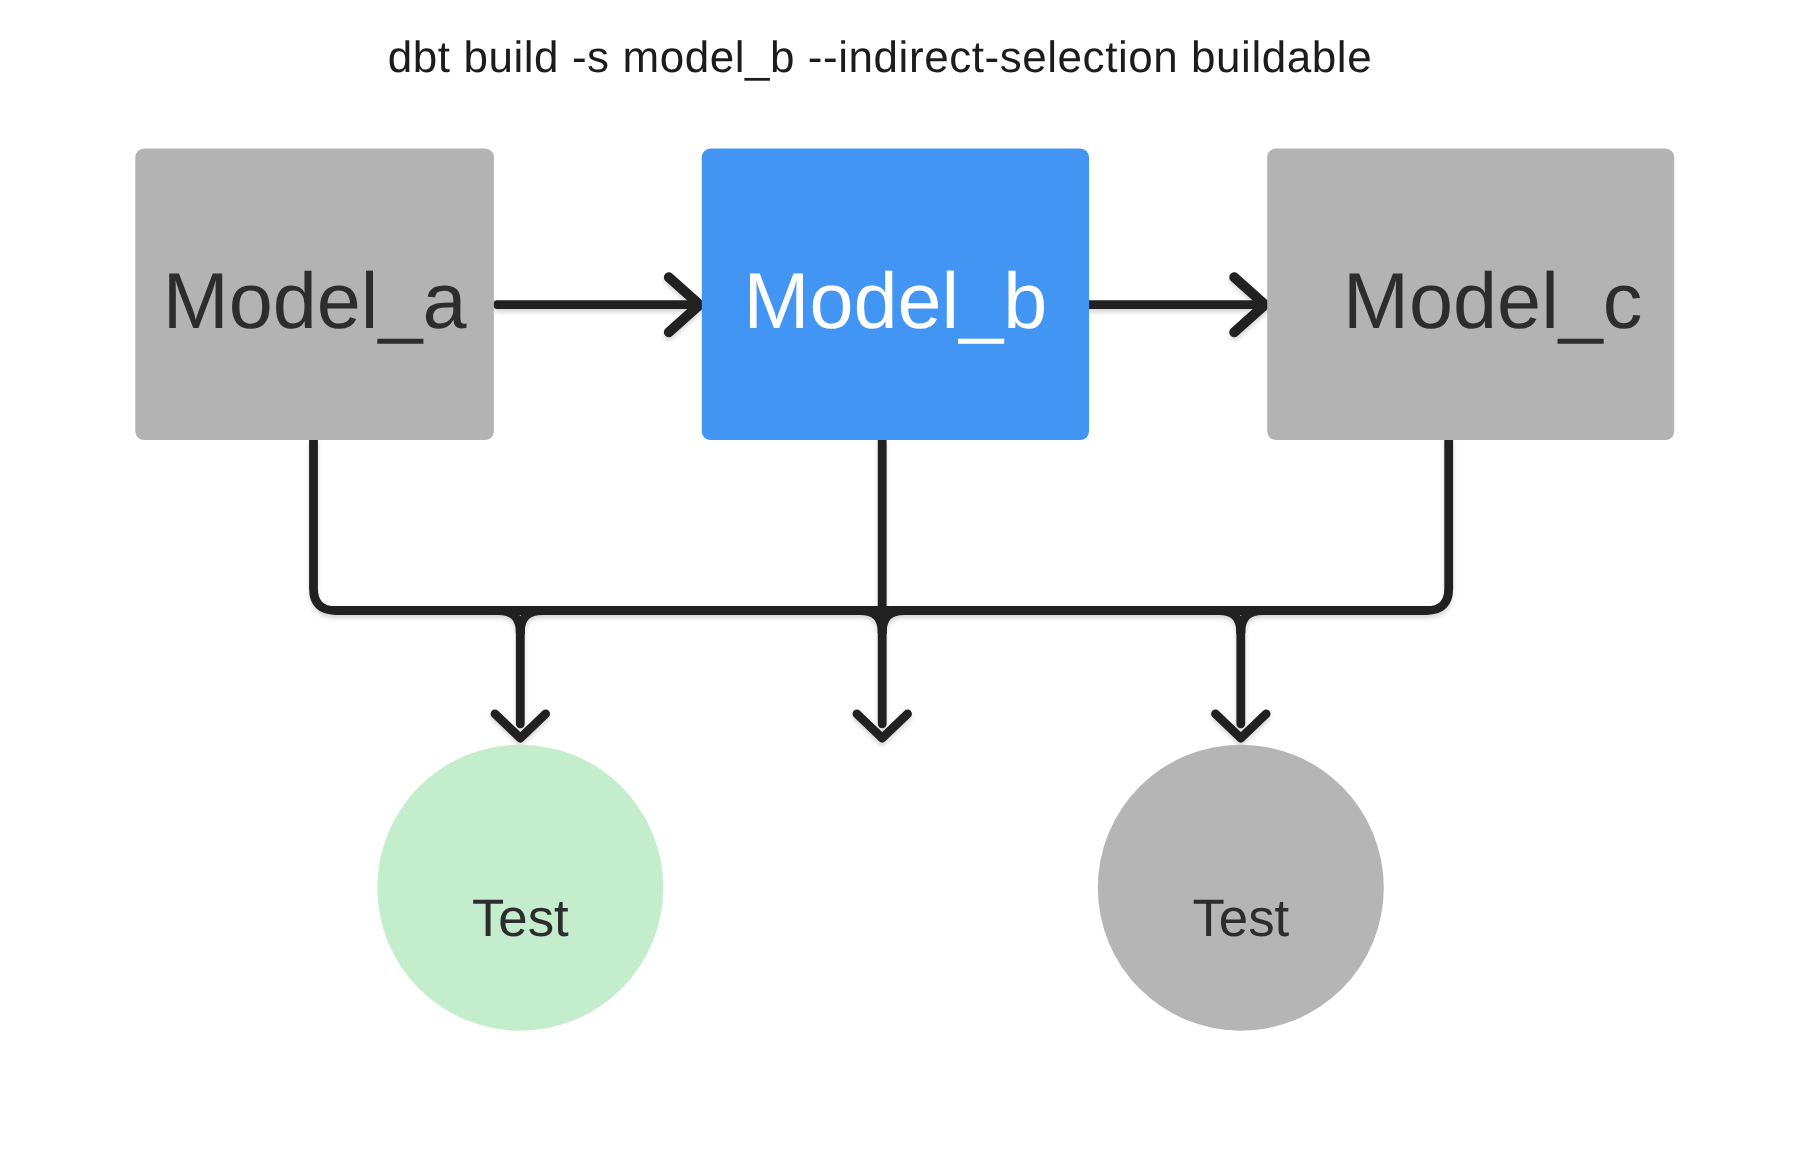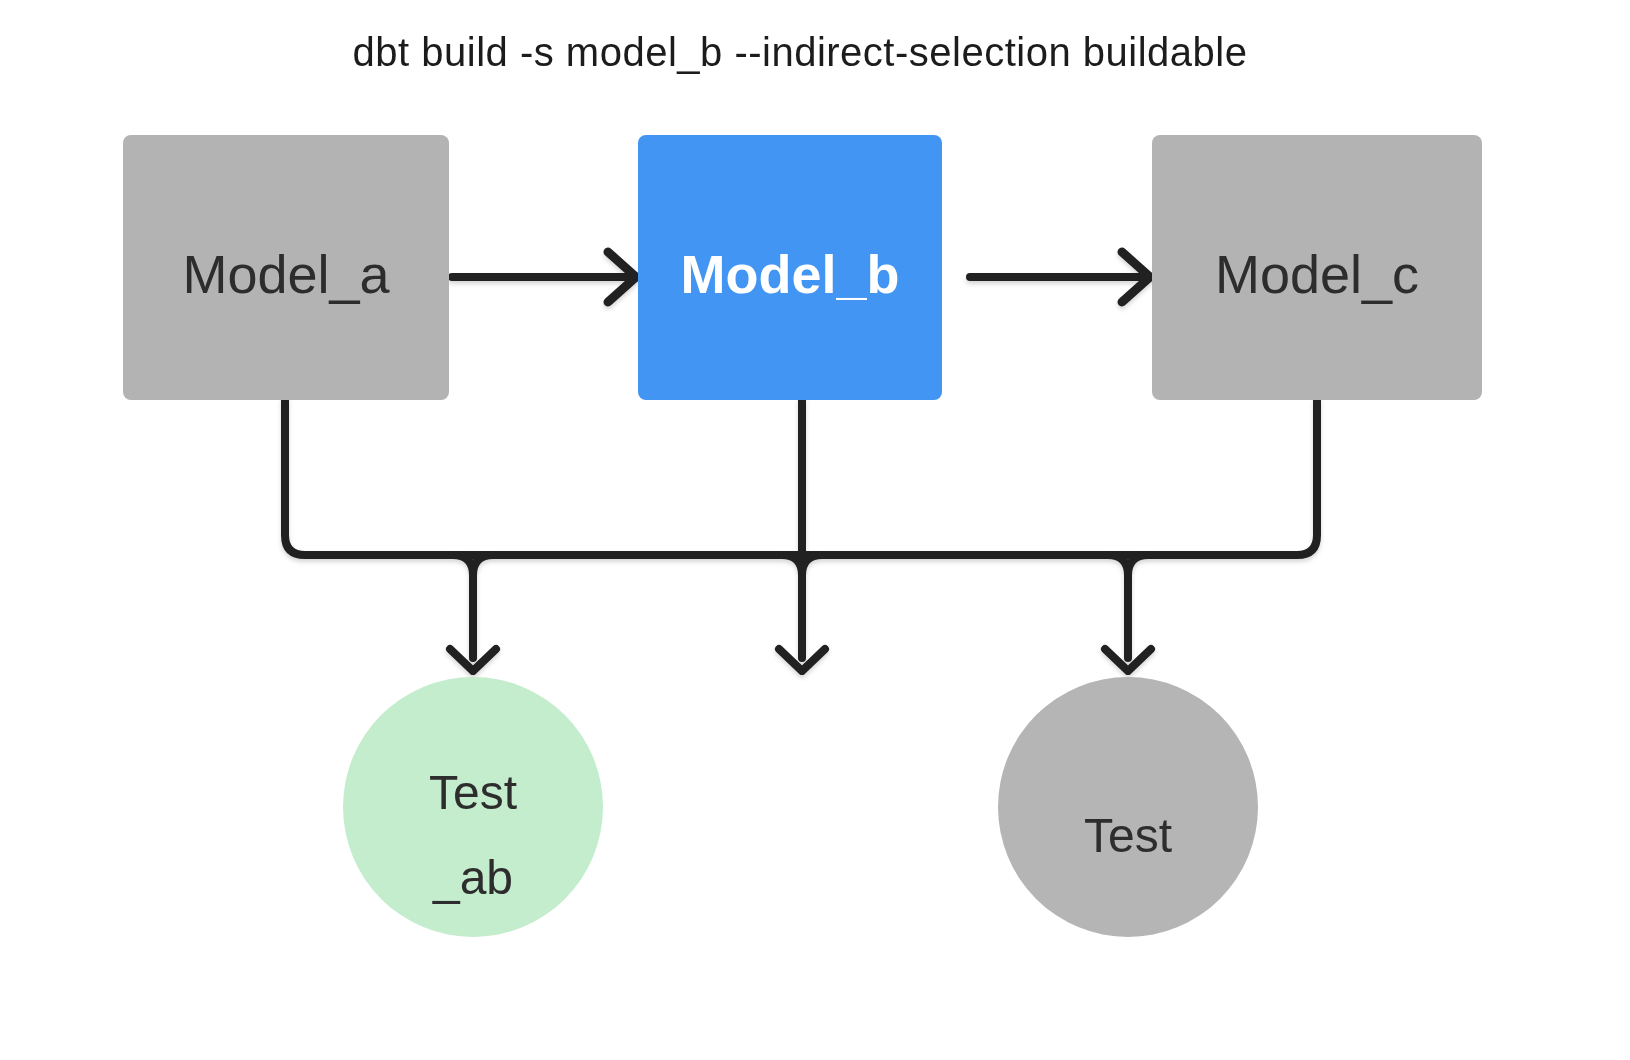--- a/index.html
+++ b/index.html
@@ -27,29 +27,29 @@
     filter: drop-shadow(0 3px 2px rgba(110,110,110,0.28));
   }
   .node {
     position: absolute;
     top: 135px;
     height: 265px;
     border-radius: 8px;
     display: flex;
     align-items: center;
     justify-content: center;
-    font-size: 54px;
+    font-size: 72px;
     color: #2d2d2d;
   }
   .node .node-label { transform: translateY(6px); }
   .node.gray { background: #b3b3b3; }
   .node.blue { background: #4295f2; color: #ffffff; }
   .node.model-a { left: 123px; width: 326px; }
-  .node.model-b { left: 638px; width: 304px; font-weight: bold; }
-  .node.model-c { left: 1152px; width: 330px; }
+  .node.model-b { left: 638px; width: 352px; }
+  .node.model-c { left: 1152px; width: 330px; padding-left: 40px; }
   .test-circle {
     position: absolute;
     top: 677px;
     width: 260px;
     height: 260px;
     border-radius: 50%;
     display: flex;
     align-items: center;
     justify-content: center;
     font-size: 48px;
@@ -119,21 +119,20 @@
     <span class="node-label">Model_b</span>
   </div>
 
   <div class="node gray model-c">
     <span class="node-label">Model_c</span>
   </div>
 
   <div class="test-circle green">
     <span class="test-label">
       <span class="test-line">Test</span>
-      <span class="test-line">_ab</span>
     </span>
   </div>
 
 
   <div class="test-circle gray">
     <span class="test-label">
       <span class="test-line">Test</span>
     </span>
   </div>
 

